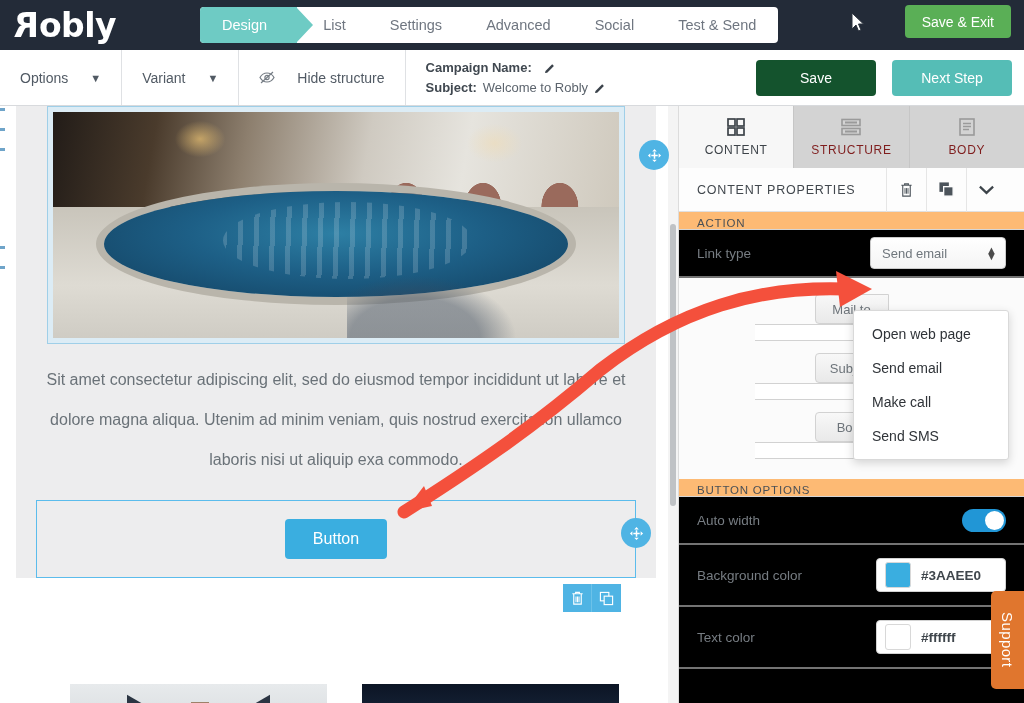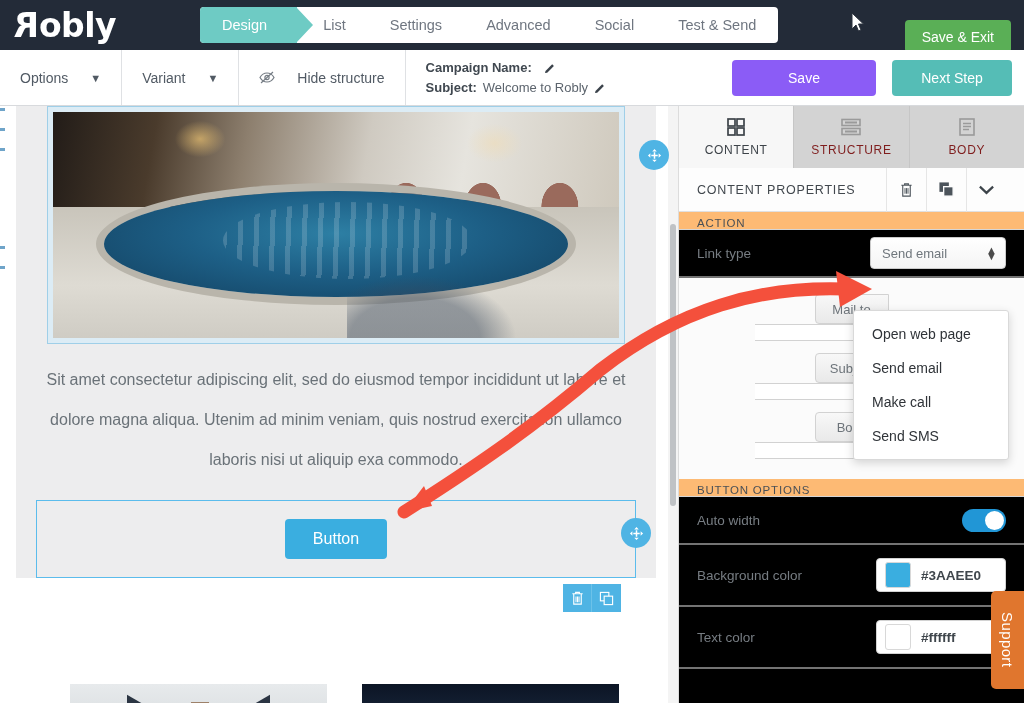--- a/index.html
+++ b/index.html
@@ -41,21 +41,21 @@
   }
   .nav-item.active::after {
     content: ""; position: absolute; right: -16px; top: 0;
     width: 0; height: 0;
     border-top: 18px solid transparent; border-bottom: 18px solid transparent;
     border-left: 17px solid #6ecbc4;
   }
   .cursor-arrow { position: absolute; left: 851px; top: 12px; width: 14px; height: 20px; }
 
   .save-exit-btn {
-    position: absolute; right: 13px; top: 20px;
+    position: absolute; right: 13px; top: 5px;
     background: #5aaf56; color: #ffffff; border: none; border-radius: 4px;
     height: 33px; padding: 0 17px; font-size: 14px; cursor: pointer;
     font-family: "Liberation Sans", sans-serif;
   }
 
   
   .toolbar {
     position: absolute; top: 50px; left: 0; width: 1024px; height: 56px;
     background: #ffffff; border-bottom: 1px solid #d8dadd;
     display: flex; align-items: stretch;
@@ -71,21 +71,21 @@
     padding-left: 20px; gap: 5px;
   }
   .camp-row { font-size: 13px; color: #404850; display: flex; align-items: center; gap: 6px; }
   .camp-row .lbl { font-weight: bold; }
   .camp-row .val { color: #5c646d; }
   .pencil { width: 12px; height: 12px; display: inline-block; }
   .tb-btn {
     border: none; border-radius: 4px; color: #ffffff; font-size: 14px;
     height: 36px; cursor: pointer; font-family: "Liberation Sans", sans-serif;
   }
-  .btn-save { background: #8b5cf6; width: 144px; margin-right: 16px; }
+  .btn-save { background: #14532d; width: 120px; margin-right: 16px; }
   .btn-next { background: #55bdb6; width: 120px; margin-right: 12px; }
   .tb-actions { display: flex; align-items: center; }
 
   
   .left-strip {
     position: absolute; left: 0; top: 106px; width: 8px; height: 597px;
     background: #ffffff;
   }
   .left-strip .tick { position: absolute; left: 0; width: 5px; height: 3px; background: #6fa4c9; }
 

